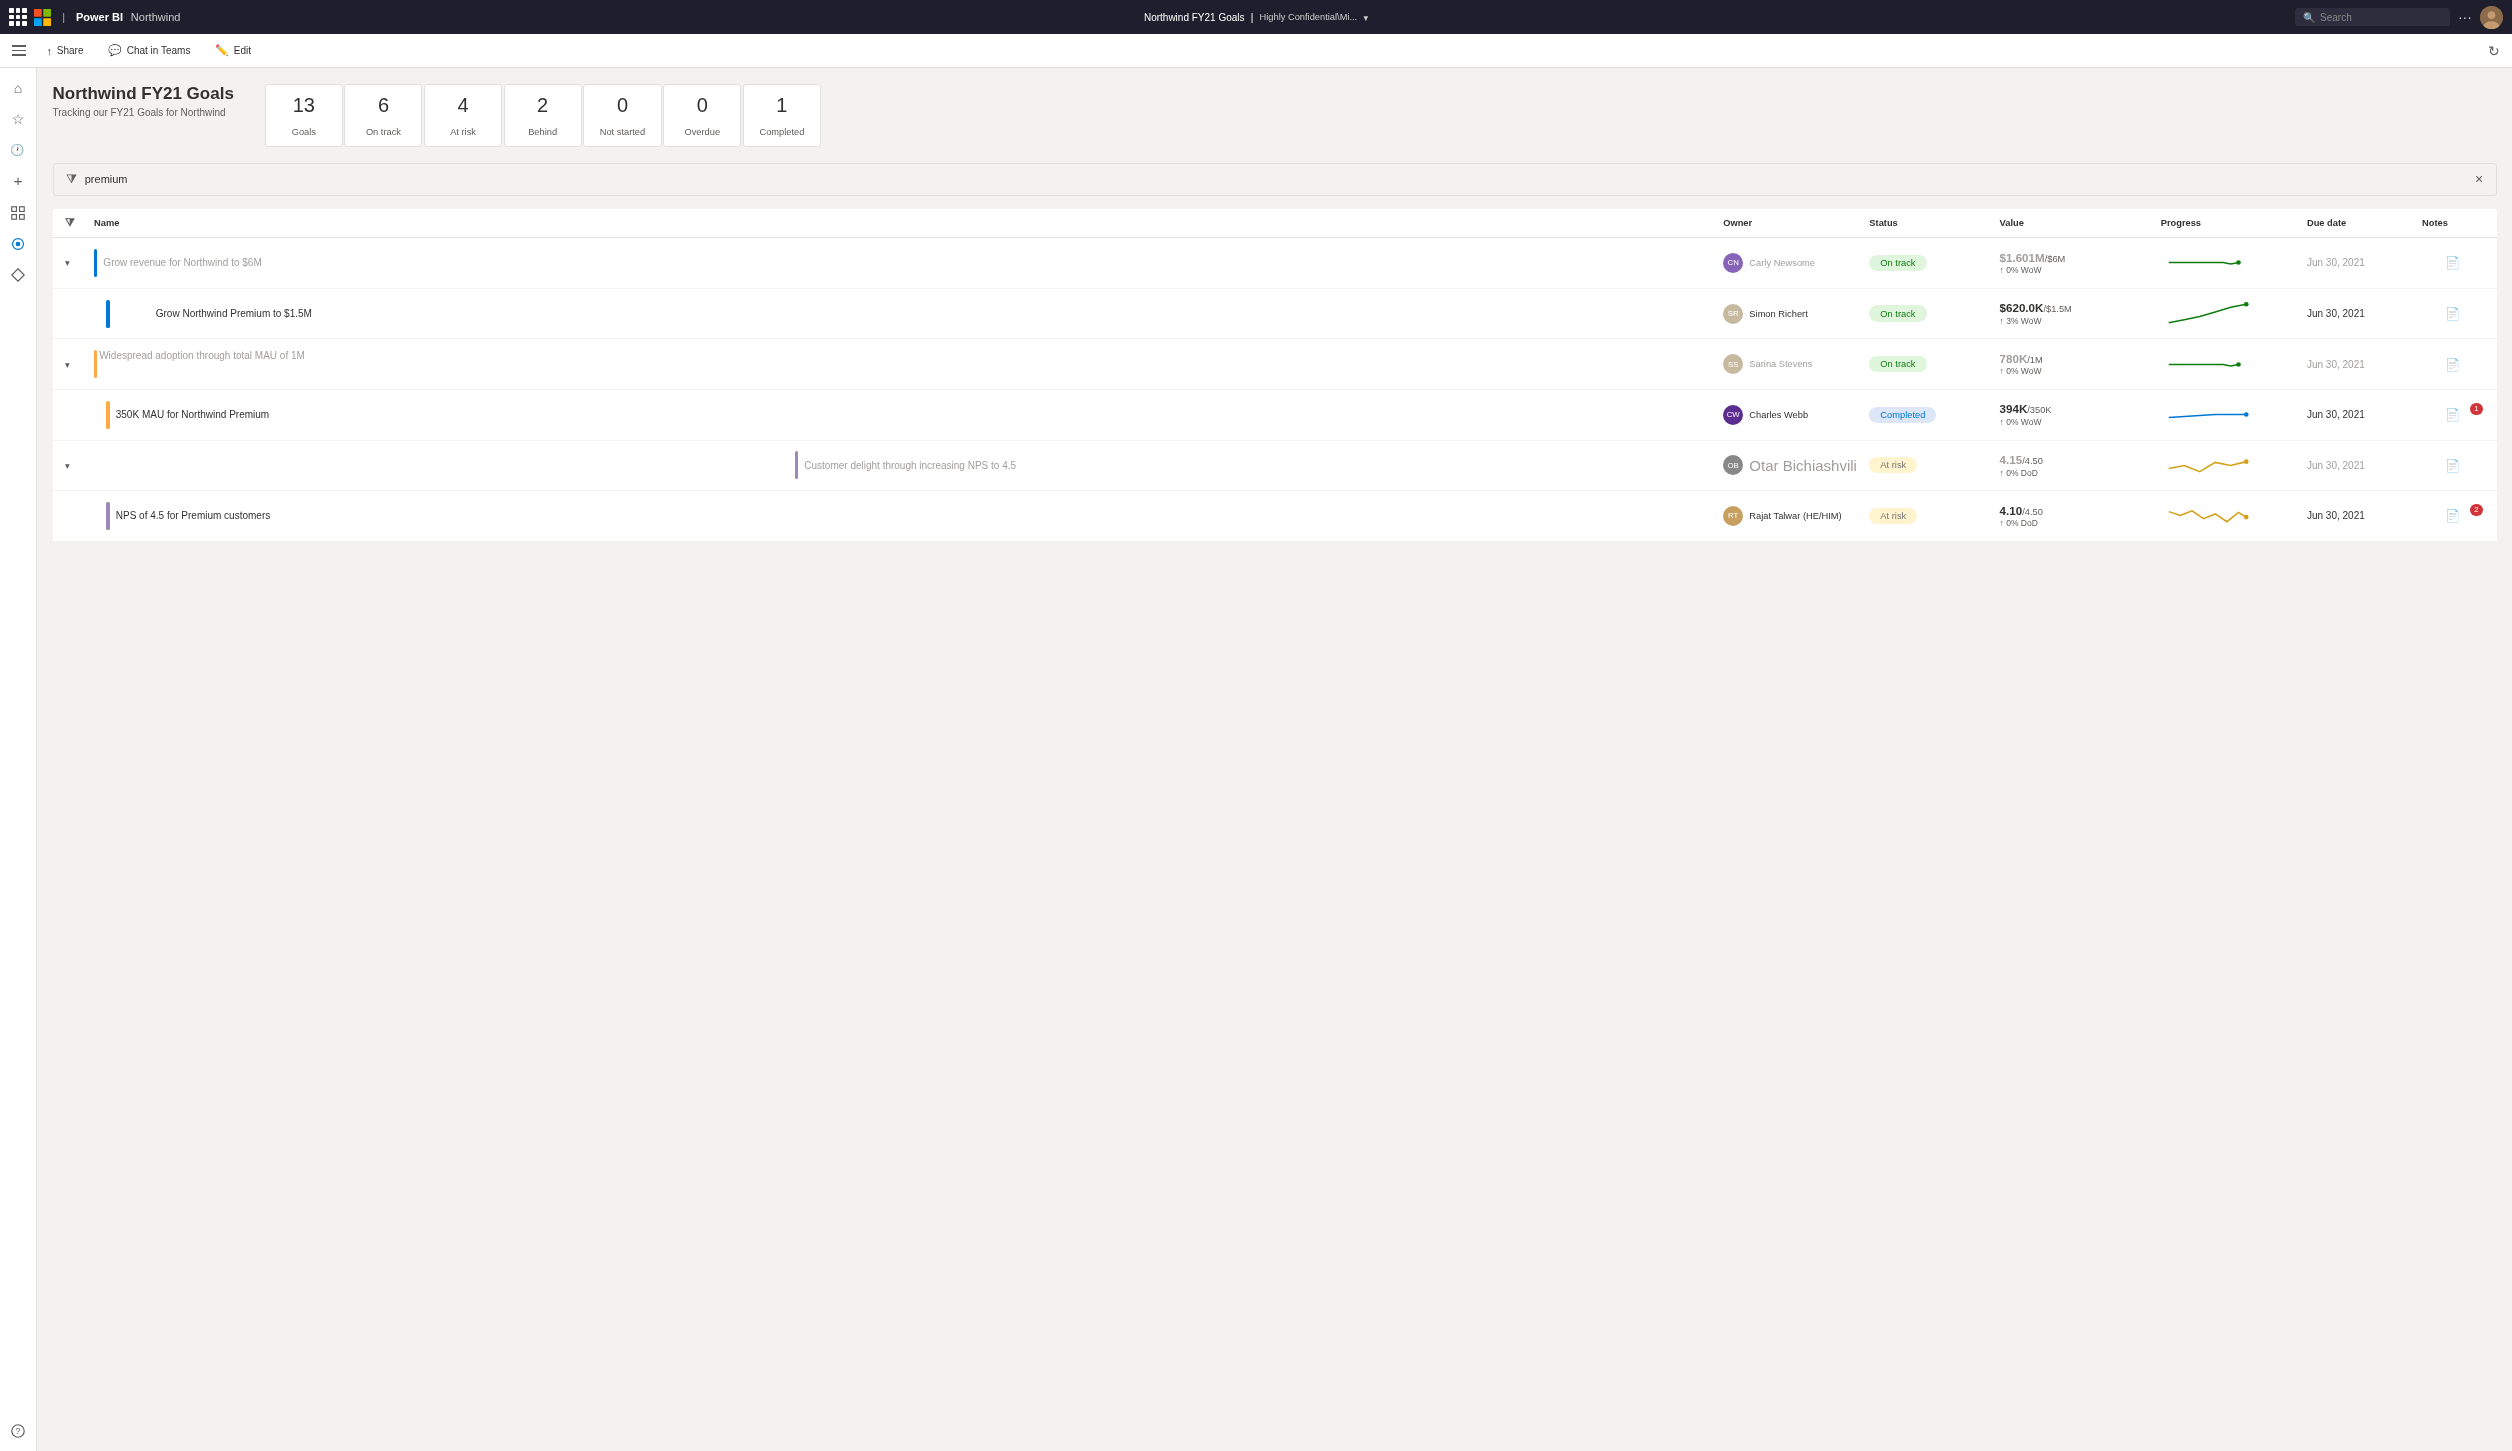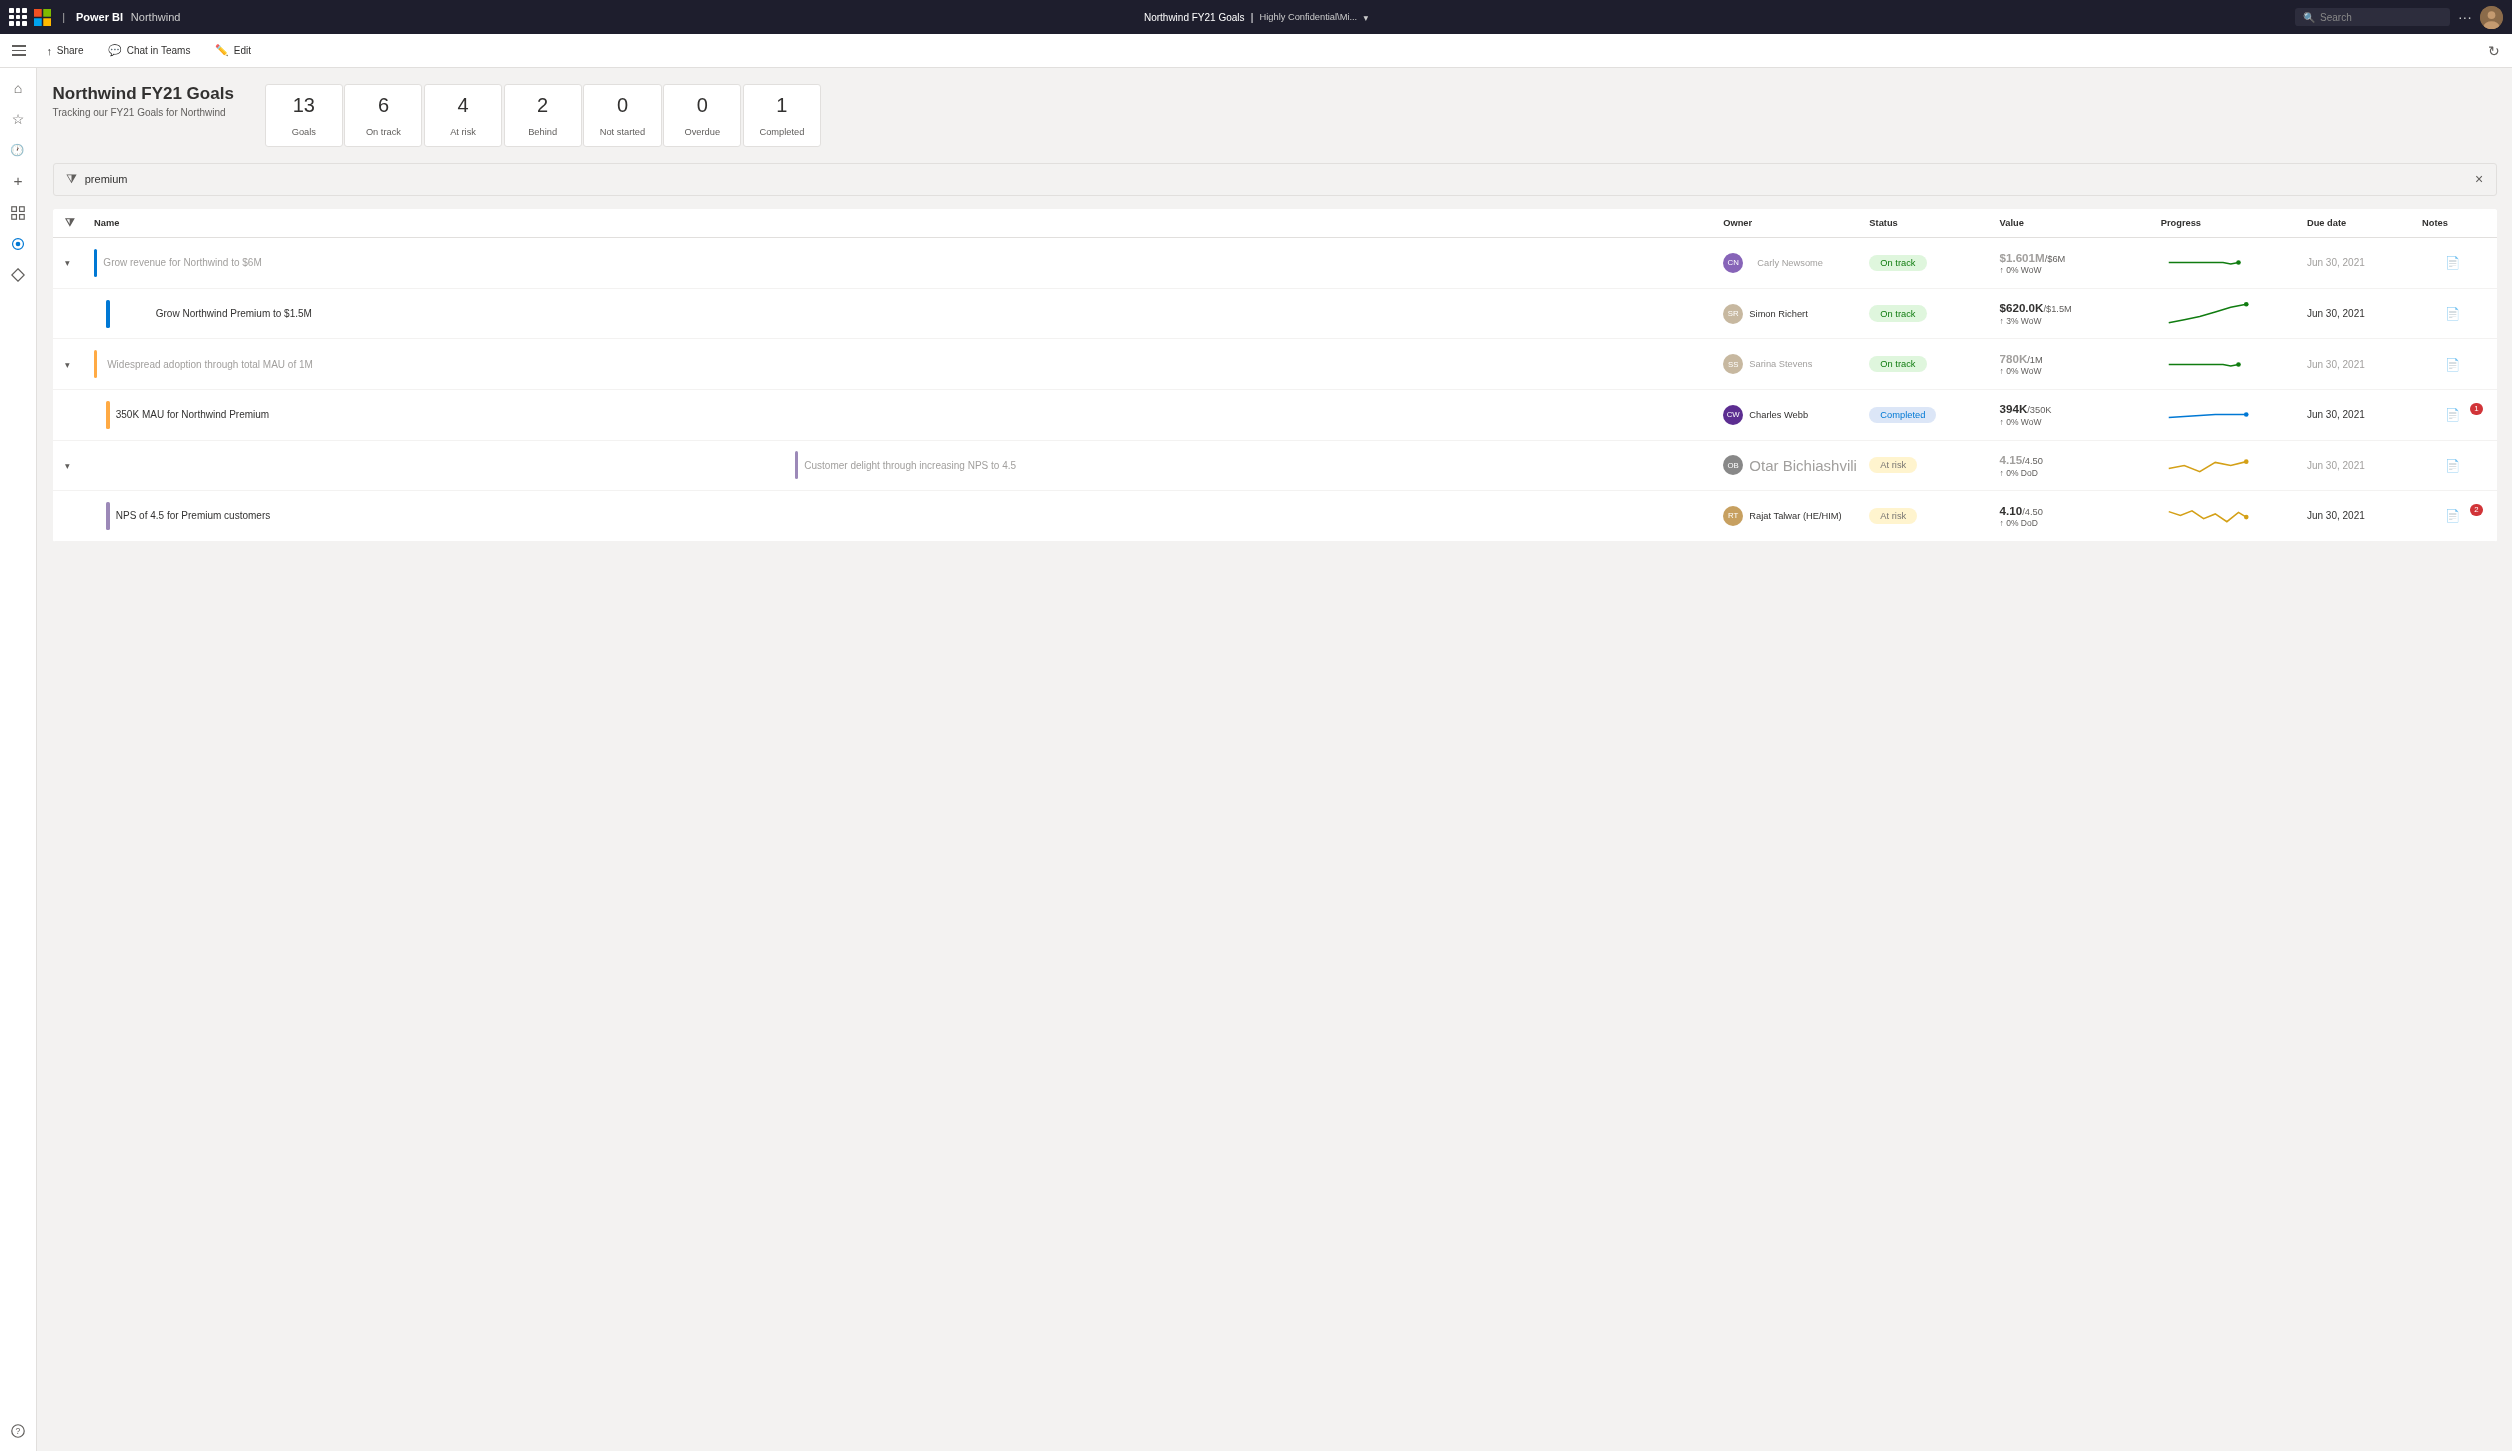--- a/index.html
+++ b/index.html
@@ -360,21 +360,21 @@
             <div class="table-row dimmed">
               <div style="display: flex; align-items: center;">
                 <span style="color:#605e5c;cursor:pointer;font-size:9.3px;">▾</span>
               </div>
               <div style="display: flex; align-items: center; gap: 6.2px;">
                 <span style="width:3.1px;height:28px;border-radius:1.6px;background:#0078d4;flex-shrink:0;"></span>
                 <span style="font-size:10px;font-weight:400;color:#a19f9d;">Grow revenue for Northwind to $6M</span>
               </div>
               <div class="owner-cell">
                 <div class="owner-avatar" style="background:#8764b8;">CN</div>
-                <span style="font-size:9.3px;color:#a19f9d;margin-left:8px;">Carly Newsome</span>
+                <span style="font-size:9.3px;color:#a19f9d;">Carly Newsome</span>
               </div>
               <div><span class="status-badge status-on-track">On track</span></div>
               <div class="value-cell">
                 <div><span class="value-main" style="color:#a19f9d;">$1.601M</span><span class="value-target">/$6M</span></div>
                 <div class="value-change">↑ 0% WoW</div>
               </div>
               <div class="progress-cell">
                 <svg width="93" height="31" viewBox="0 0 120 40">
                   <path d="M10,20 L80,20 L90,22 L100,20" fill="none" stroke="#107c10" stroke-width="2"></path>
                   <circle cx="100" cy="20" r="3" fill="#107c10"></circle>
@@ -412,21 +412,21 @@
               <div class="notes-cell" style="position: relative;">
                 <span class="notes-icon" style="font-size:12.4px;color:#605e5c;">📄</span>
               </div>
             </div>
           </div>
           <div class="table-row-container">
             <div class="table-row dimmed">
               <div style="display: flex; align-items: center;">
                 <span style="color:#605e5c;cursor:pointer;font-size:9.3px;">▾</span>
               </div>
-              <div style="display: flex; align-items: center; gap: 10px;">
+              <div style="display: flex; align-items: flex-start; gap: 2px;">
                 <span style="width:3.1px;height:28px;border-radius:1.6px;background:#ffaa44;flex-shrink:0;"></span>
                 <span style="font-size:10px;font-weight:400;color:#a19f9d;">Widespread adoption through total MAU of 1M</span>
               </div>
               <div class="owner-cell">
                 <div class="owner-avatar" style="background:#c7b8a0;">SS</div>
                 <span style="font-size:9.3px;color:#a19f9d;">Sarina Stevens</span>
               </div>
               <div><span class="status-badge status-on-track">On track</span></div>
               <div class="value-cell">
                 <div><span class="value-main" style="color:#a19f9d;">780K</span><span class="value-target">/1M</span></div>

